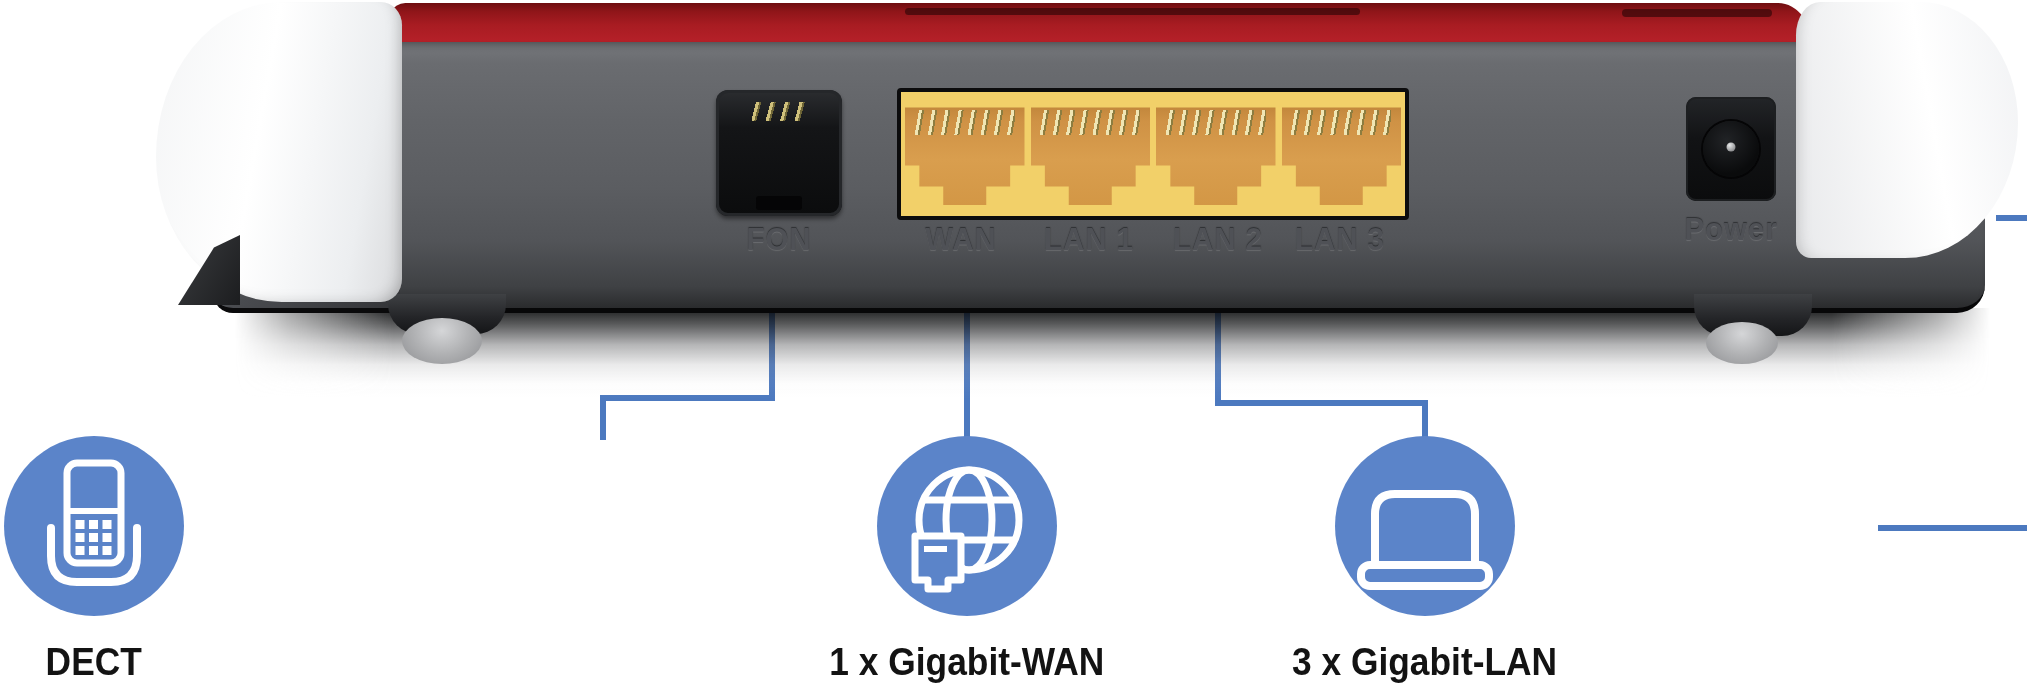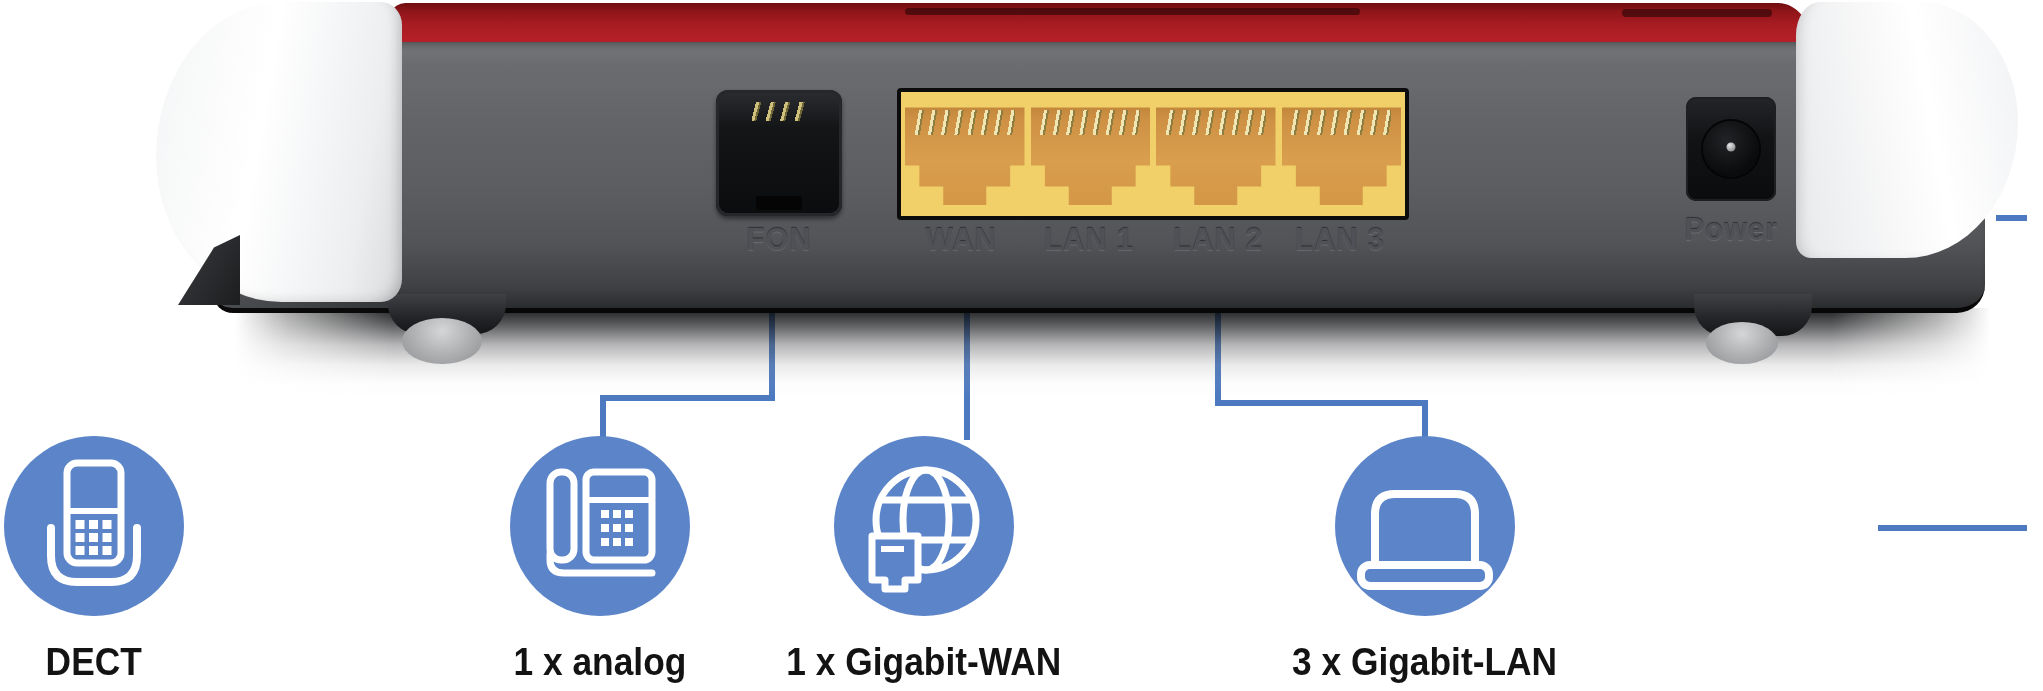--- a/index.html
+++ b/index.html
@@ -99,21 +99,21 @@
   .pl-wan  {left:961px;}
   .pl-lan1 {left:1089px;}
   .pl-lan2 {left:1218px;}
   .pl-lan3 {left:1340px;}
   .pl-power{left:1731px;top:212px;}
 
   
   .feature{position:absolute;top:436px;width:340px;display:flex;flex-direction:column;
     align-items:center;z-index:4;}
   .f-dect{left:-76px;} .f-wifi{left:171px;} .f-analog{left:430px;}
-  .f-wan{left:754px;} .f-lan{left:1255px;} .f-usb{left:1620px;}
+  .f-wan{left:797px;} .f-lan{left:1255px;} .f-usb{left:1620px;}
   .circle{width:180px;height:180px;border-radius:50%;background:#5b84c9;}
   .circle svg{display:block;width:180px;height:180px;}
   .flabel{margin-top:26px;font-size:38px;line-height:40px;font-weight:700;color:#131313;
     white-space:nowrap;transform:scaleX(.93);}
 </style>
 </head>
 <body>
 
 <div class="scene">
 
@@ -200,40 +200,20 @@
         <rect x="71.5" y="110" width="9" height="9" fill="#fff"></rect>
           <rect x="85" y="110" width="9" height="9" fill="#fff"></rect>
           <rect x="98.5" y="110" width="9" height="9" fill="#fff"></rect>
         <path d="M 47 92 V 120 Q 47 146 73 146 H 107 Q 133 146 133 120 V 92" fill="none" stroke="#fff" stroke-width="8" stroke-linecap="round"></path>
       </svg>
     </div>
     <div class="flabel">DECT</div>
   </div>
 
 
-  <div class="feature f-analog">
-    <div class="circle">
-      <svg viewBox="0 0 180 180">
-        <rect x="40" y="36" width="24" height="88" rx="11" fill="none" stroke="#fff" stroke-width="7"></rect>
-        <rect x="76" y="36" width="66" height="88" rx="8" fill="none" stroke="#fff" stroke-width="7"></rect>
-        <line x1="79" y1="64" x2="139" y2="64" stroke="#fff" stroke-width="6"></line>
-        <rect x="91" y="74" width="8" height="8" fill="#fff"></rect>
-          <rect x="103" y="74" width="8" height="8" fill="#fff"></rect>
-          <rect x="115" y="74" width="8" height="8" fill="#fff"></rect>
-        <rect x="91" y="88" width="8" height="8" fill="#fff"></rect>
-          <rect x="103" y="88" width="8" height="8" fill="#fff"></rect>
-          <rect x="115" y="88" width="8" height="8" fill="#fff"></rect>
-        <rect x="91" y="102" width="8" height="8" fill="#fff"></rect>
-          <rect x="103" y="102" width="8" height="8" fill="#fff"></rect>
-          <rect x="115" y="102" width="8" height="8" fill="#fff"></rect>
-        <path d="M 40 118 v 6 q 0 13 14 13 h 88" fill="none" stroke="#fff" stroke-width="7" stroke-linecap="round"></path>
-      </svg>
-    </div>
-    <div class="flabel">1 x analog</div>
-  </div>
 
   <div class="feature f-wan">
     <div class="circle">
       <svg viewBox="0 0 180 180">
         <circle cx="92" cy="84" r="50" fill="none" stroke="#fff" stroke-width="7"></circle>
         <ellipse cx="92" cy="84" rx="23" ry="50" fill="none" stroke="#fff" stroke-width="7"></ellipse>
         <line x1="47" y1="64" x2="137" y2="64" stroke="#fff" stroke-width="7"></line>
         <line x1="47" y1="104" x2="137" y2="104" stroke="#fff" stroke-width="7"></line>
         <path d="M 38 100 h 46 v 44 h -13 v 9 h -20 v -9 h -13 z" fill="#5b84c9" stroke="#fff" stroke-width="7" stroke-linejoin="round"></path>
         <line x1="47" y1="113" x2="70" y2="113" stroke="#fff" stroke-width="6"></line>

